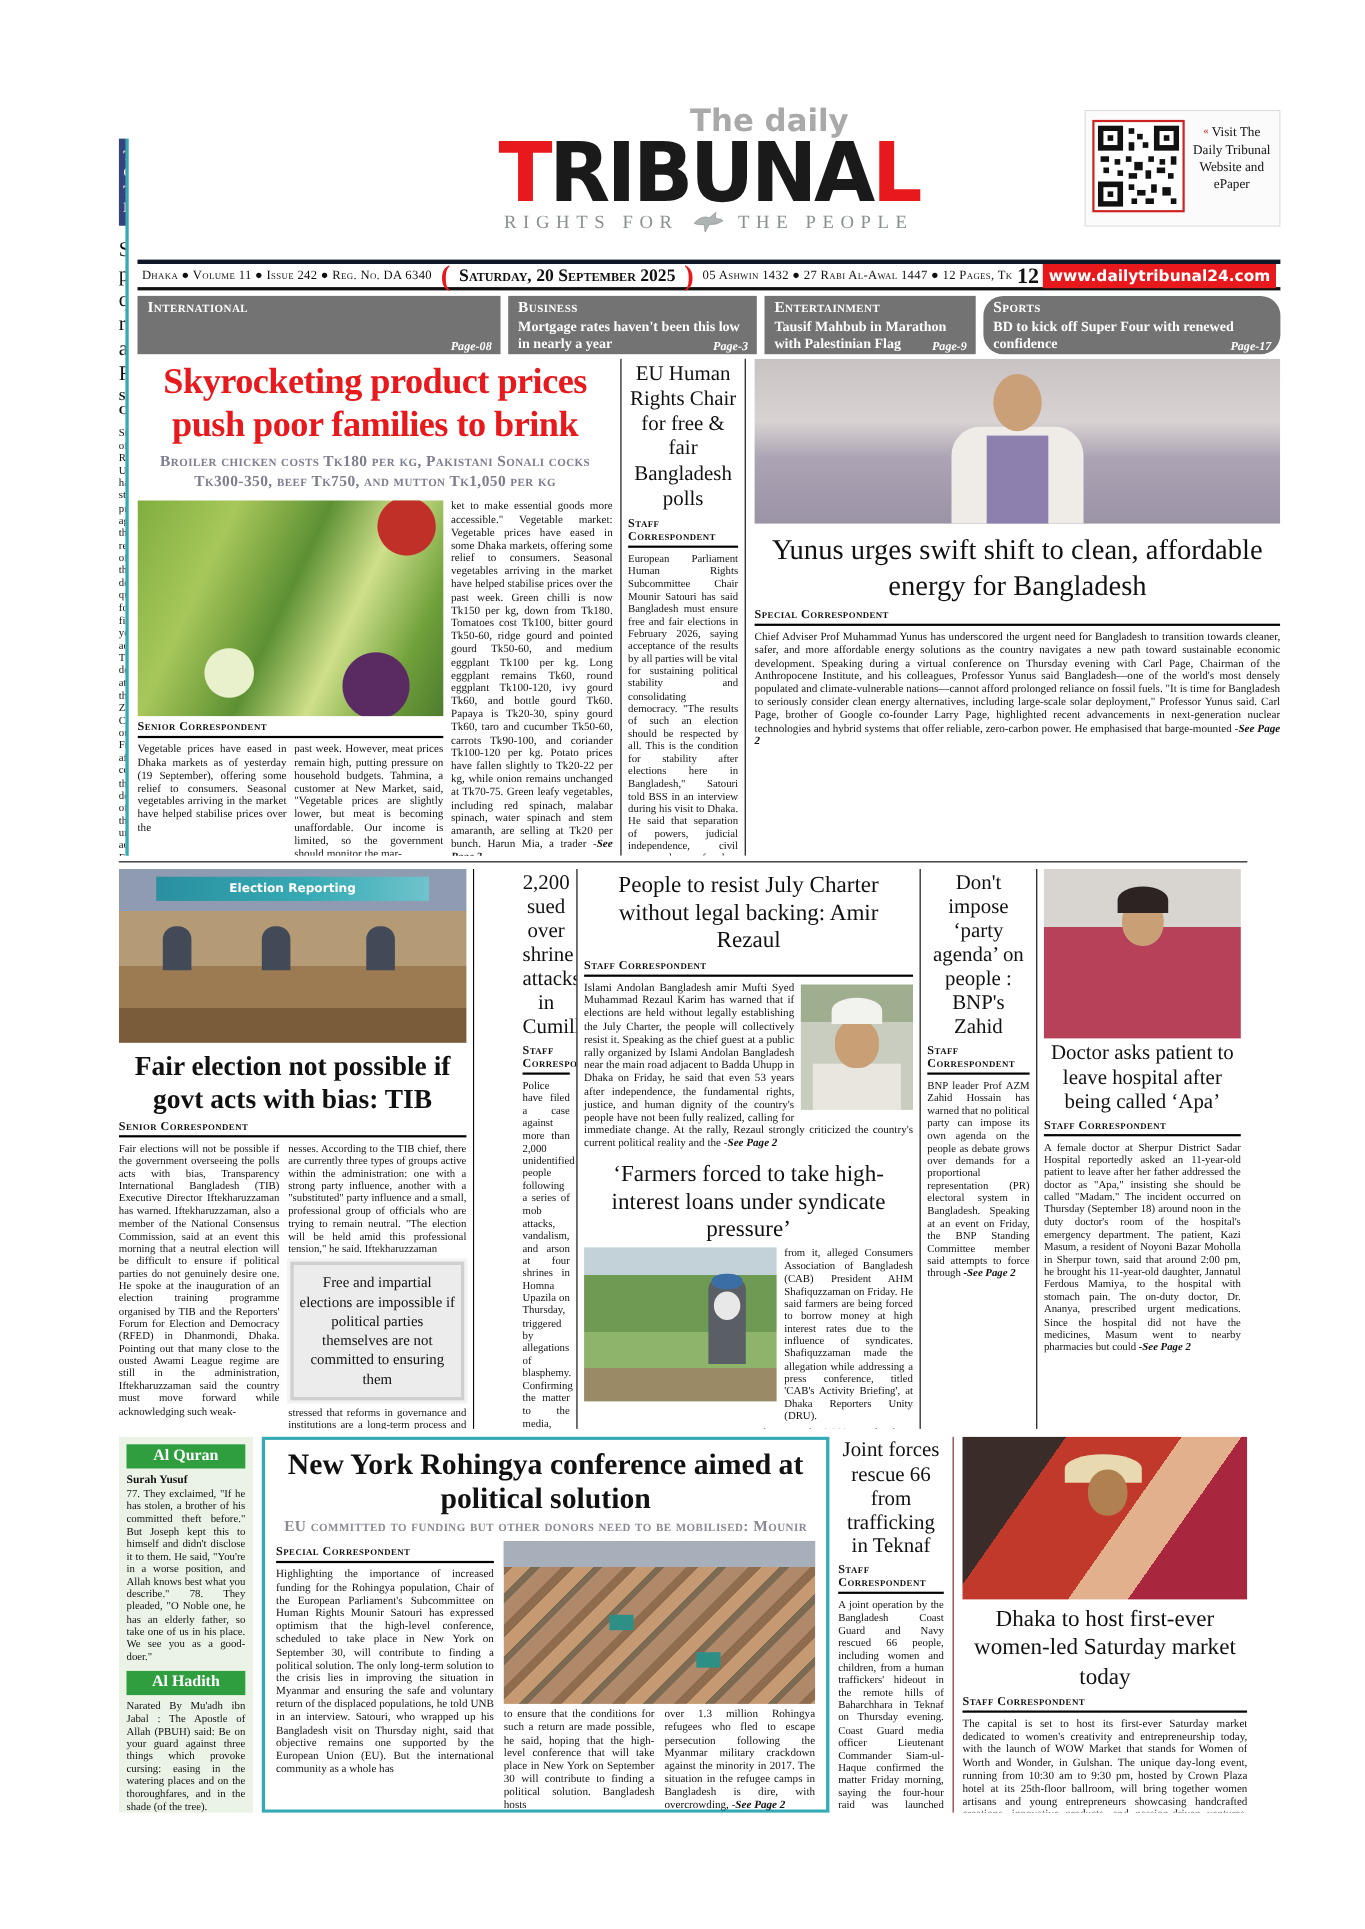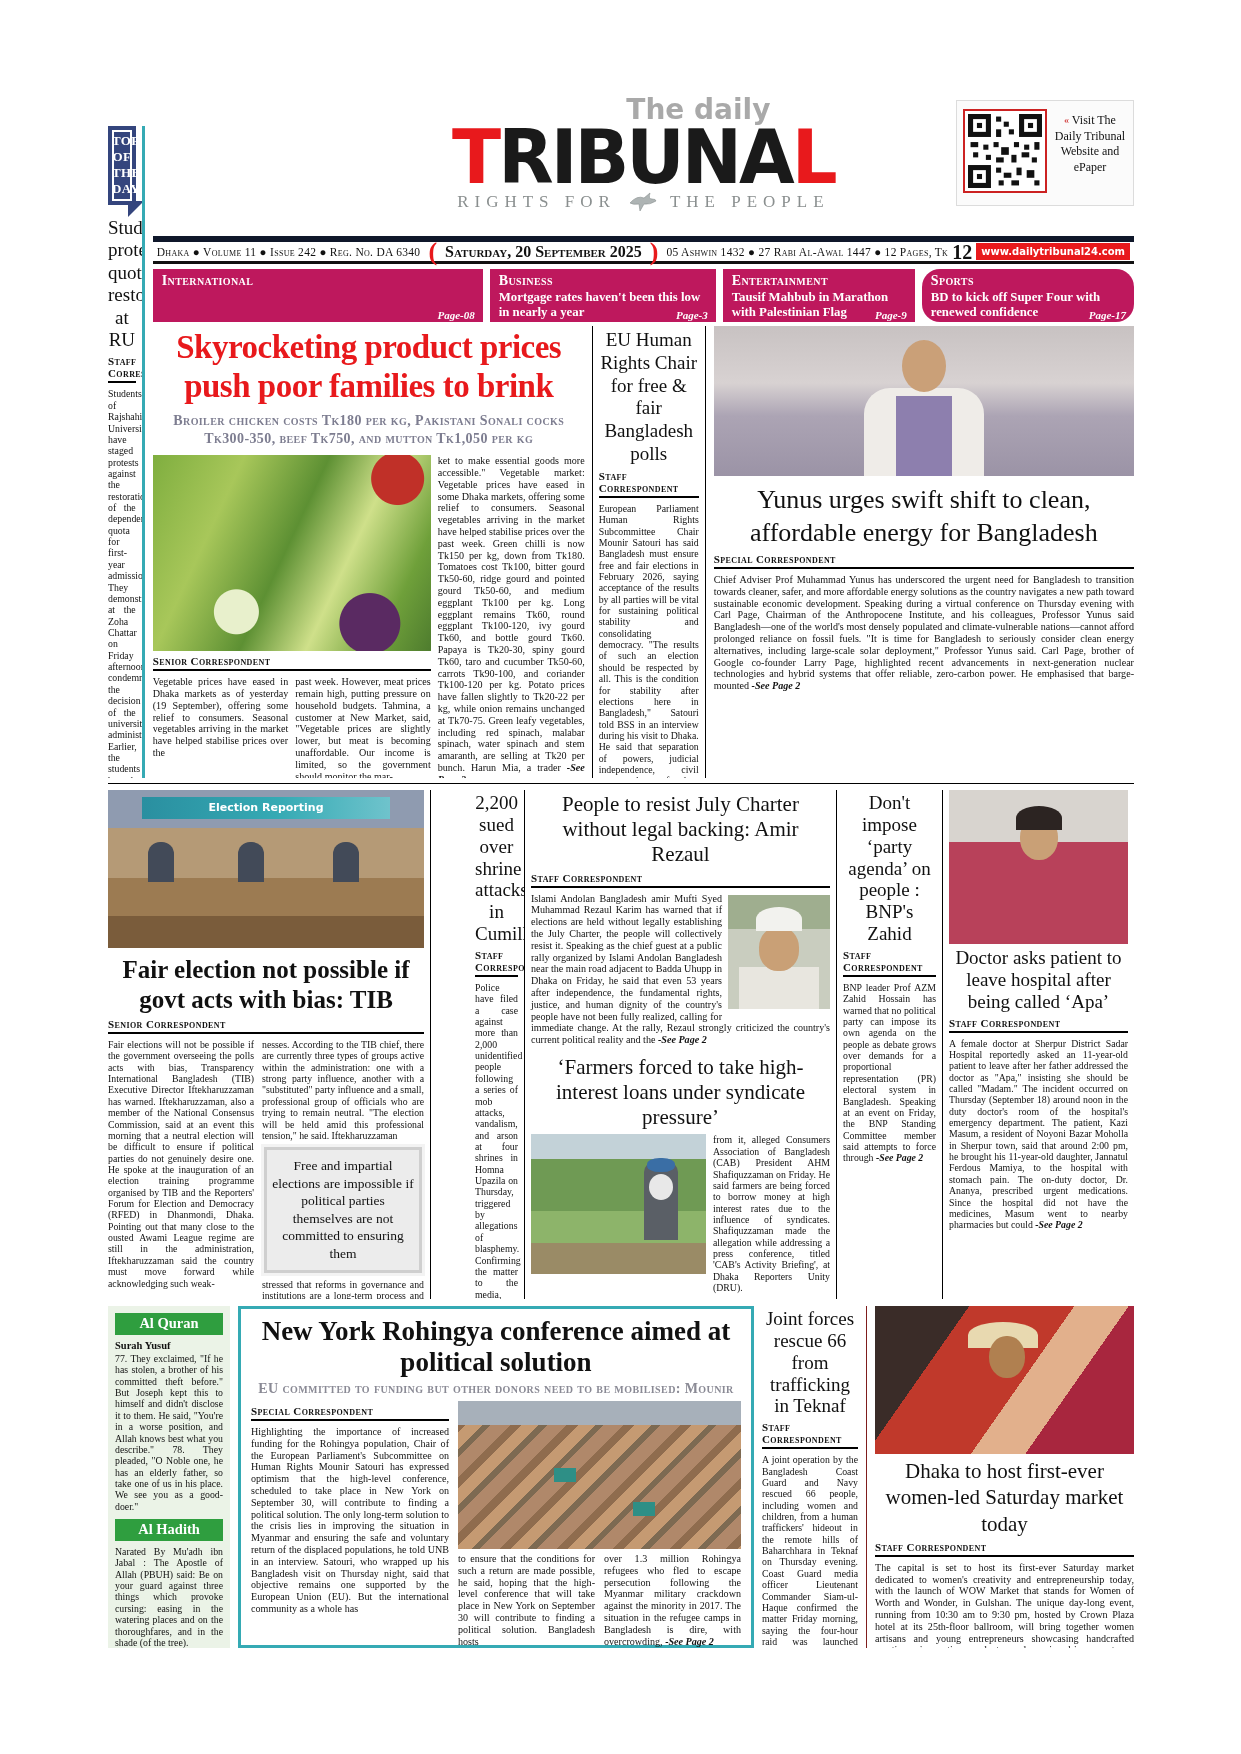--- a/index.html
+++ b/index.html
@@ -33,31 +33,31 @@
           letter-spacing:-3px; color:#1a1a1a; transform:scaleY(1.04); }
   .logo .red { color:#e8191c; }
   .tagline { color:#8a8f8f; font-size:17px; letter-spacing:6px; display:flex; justify-content:center; gap:12px; align-items:center; margin-top:1px; }
   .qr-box { position:absolute; right:0; top:8px; width:178px; height:106px; border:1px solid #dcdcdc;
             background:#fbfbfb; display:flex; gap:6px; padding:8px 6px; }
   .qr { width:84px; height:84px; border:2px solid #cc2222; background:#fff; padding:3px; flex:none; }
   .qr svg { width:100%; height:100%; }
   .qr-caption { font-size:12px; text-align:center; line-height:1.3; padding-top:4px; }
   .qmarks { color:#cc2222; font-size:10px; vertical-align:top; }
 
-  .dateline { display:flex; align-items:center; gap:8px; border-top:6px solid #0f172a; border-bottom:3px solid #111;
+  .dateline { display:flex; align-items:center; gap:8px; border-top:4px solid #0f172a; border-bottom:3px solid #111;
               padding:2px 4px; height:28px; white-space:nowrap; }
   .dl-sc { font-variant:small-caps; font-size:11.5px; letter-spacing:.3px; }
   .dl-date { font-variant:small-caps; font-weight:bold; font-size:16px; }
   .dl-paren { color:#e8191c; font-size:26px; font-weight:bold; line-height:0; font-family:"Liberation Serif",serif; }
   .dl-right-group { margin-left:auto; display:flex; align-items:center; gap:4px; }
   .dl-num { font-size:20px; font-weight:bold; line-height:1; }
-  .dl-site { background:#e8191c; color:#fff; font-family:"DejaVu Sans",sans-serif; font-weight:bold; font-size:10px; padding:3px 5px; }
+  .dl-site { background:#e8191c; color:#fff; font-family:"DejaVu Sans",sans-serif; font-weight:bold; font-size:14px; padding:3px 5px; }
 
   .teasers { display:flex; gap:7px; margin:5px 0 4px; }
-  .teaser { background:#be185d; color:#fff; padding:4px 9px 3px; position:relative; height:53px; overflow:hidden; }
+  .teaser { background:#737373; color:#fff; padding:4px 9px 3px; position:relative; height:53px; overflow:hidden; }
   .t1{width:330px;} .t2{width:226px;} .t3{width:192px;} .t4{flex:1;border-radius:18px;}
   .tz-sec { font-variant:small-caps; font-weight:bold; font-size:14px; letter-spacing:.4px; }
   .tz-title { font-weight:bold; font-size:12.8px; line-height:1.15; margin-top:1px; }
   .tz-page { position:absolute; right:8px; bottom:1px; font-style:italic; font-weight:bold; font-size:11px; }
 
   
   .lead-row { display:flex; height:452px; overflow:hidden; margin-top:2px; }
   .lead-main { width:432px; flex:none; }
   .hl-lead { color:#e8191c; font-weight:bold; font-size:33px; line-height:1.18; text-align:center; letter-spacing:-.5px; margin:2px 0 0; }
   .hl-sub { color:#7d7d90; font-variant:small-caps; font-weight:bold; font-size:14px; line-height:1.3;

